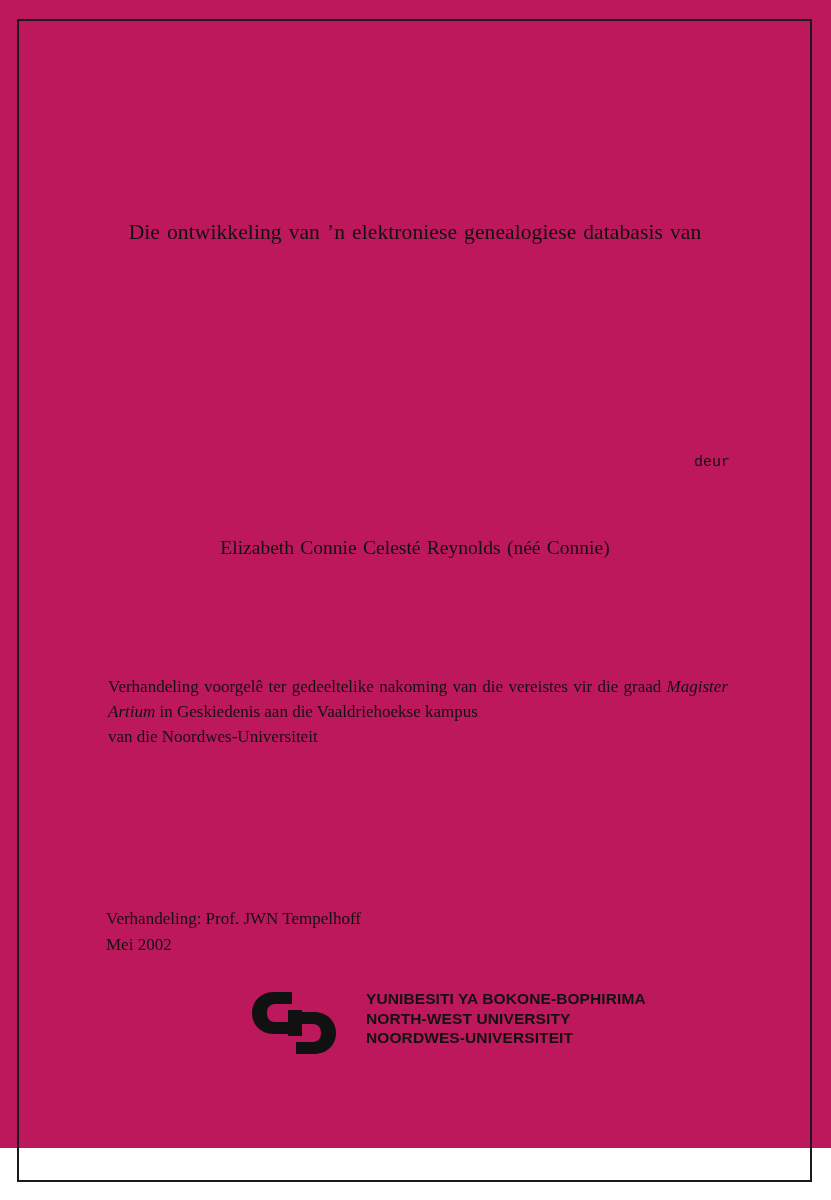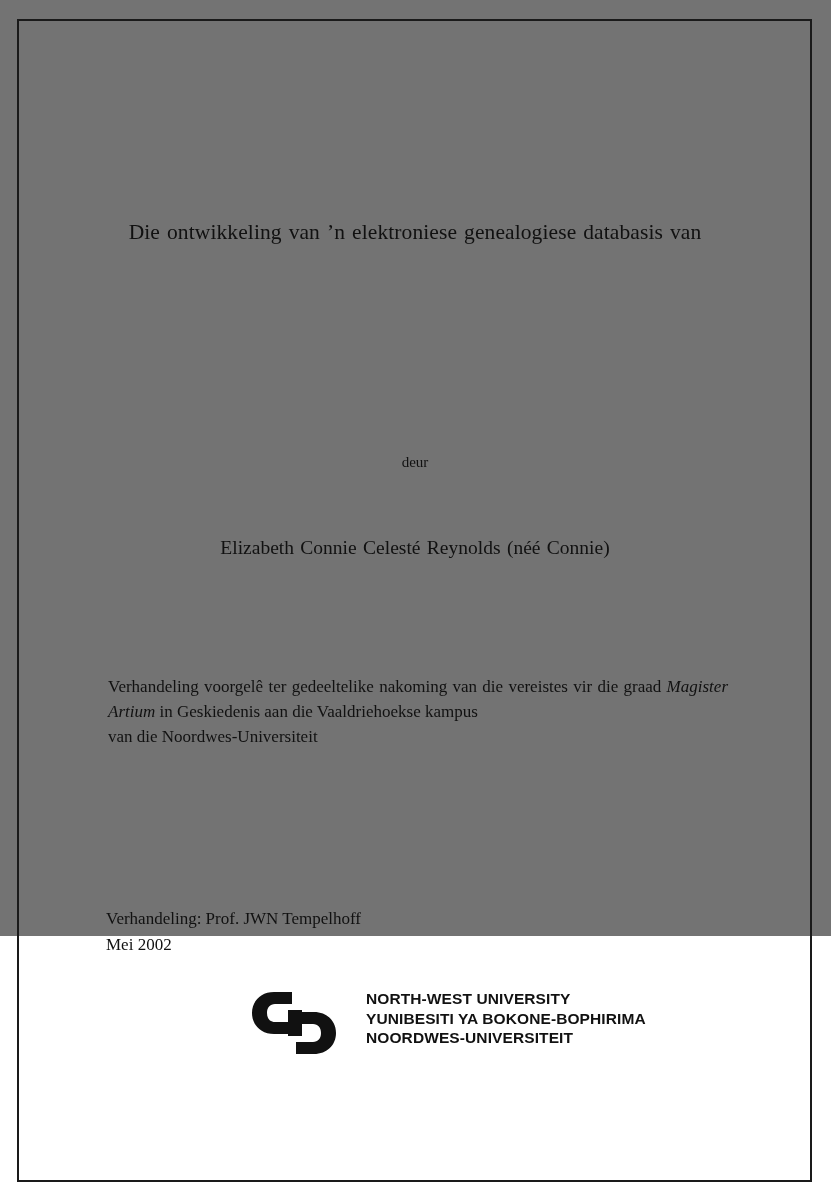--- a/index.html
+++ b/index.html
@@ -10,22 +10,22 @@
   body {
     width: 831px;
     height: 1200px;
     font-family: "Liberation Serif", serif;
     color: #111111;
     overflow: hidden;
   }
   .page {
     position: relative;
     width: 831px;
-    height: 936px;
-    background: #737373;
+    height: 1148px;
+    background: #be185d;
     box-sizing: border-box;
   }
   .page-border {
     position: absolute;
     left: 17px;
     top: 19px;
     width: 795px;
     height: 1163px;
     border: 2px solid #1a1a1a;
     box-sizing: border-box;
@@ -51,22 +51,23 @@
   }
   .title-line {
     display: block;
     white-space: nowrap;
   }
   .by-word {
     position: absolute;
     top: 435px;
     left: 0;
     width: 630px;
-    text-align: center;
+    text-align: right;
     font-size: 15px;
+    font-family: Liberation Mono, monospace;
   }
   .author {
     position: absolute;
     top: 518px;
     left: 0;
     width: 630px;
     text-align: center;
     font-size: 19.5px;
     word-spacing: 1.5px;
   }
@@ -149,20 +150,20 @@
       <div>Mei 2002</div>
     </div>
 
     <div class="logo-wrap">
       <svg class="logo-mark" viewBox="0 0 112 70" aria-hidden="true">
         <path d="M44 4 H26 C13 4 4 13 4 25 C4 37 13 46 26 46 H44 V34 H27 C22 34 19 30.5 19 25 C19 19.5 22 16 27 16 H44 Z" fill="#111111"></path>
         <path d="M48 24 H66 C79 24 88 33 88 45 C88 57 79 66 66 66 H48 V54 H65 C70 54 73 50.5 73 45 C73 39.5 70 36 65 36 H48 Z" fill="#111111"></path>
         <rect x="40" y="22" width="14" height="26" fill="#111111"></rect>
       </svg>
       <div class="logo-text">
+        <div>YUNIBESITI YA BOKONE-BOPHIRIMA</div>
         <div>NORTH-WEST UNIVERSITY</div>
-        <div>YUNIBESITI YA BOKONE-BOPHIRIMA</div>
         <div>NOORDWES-UNIVERSITEIT</div>
       </div>
     </div>
 
   </div>
 </div>
 
 </body></html>

